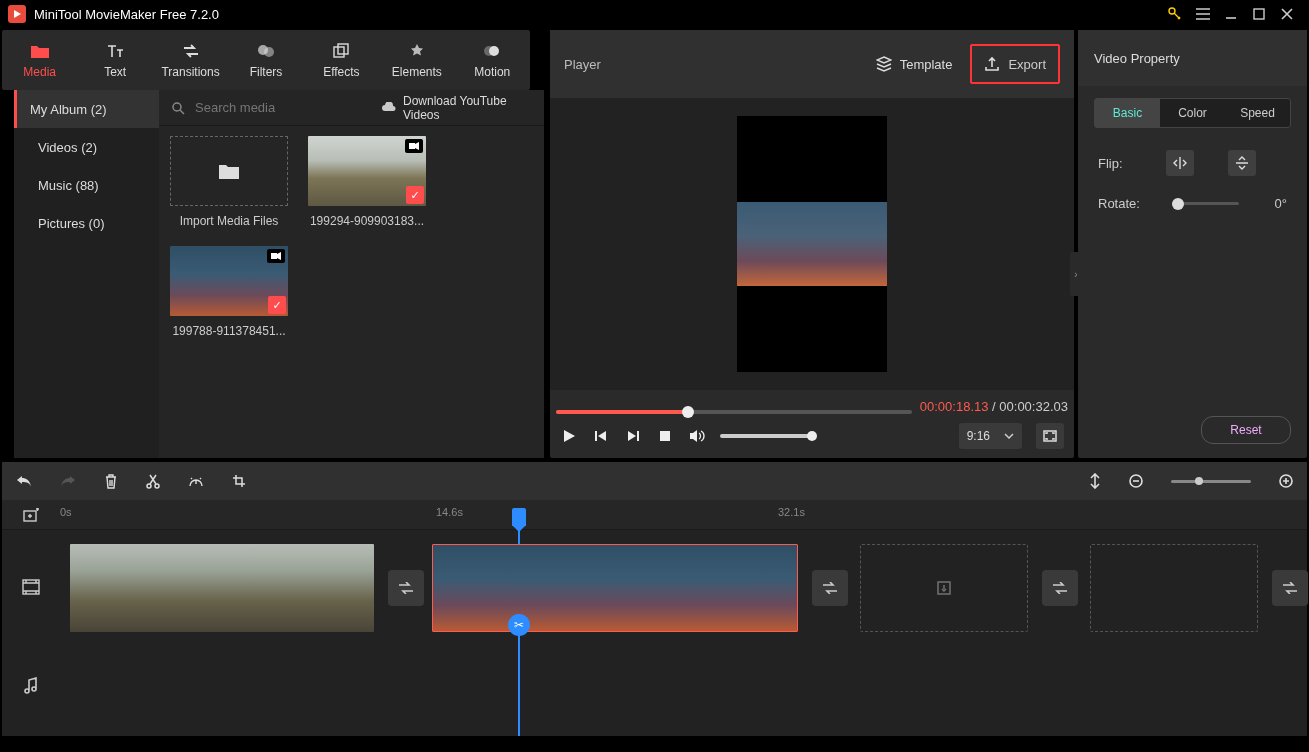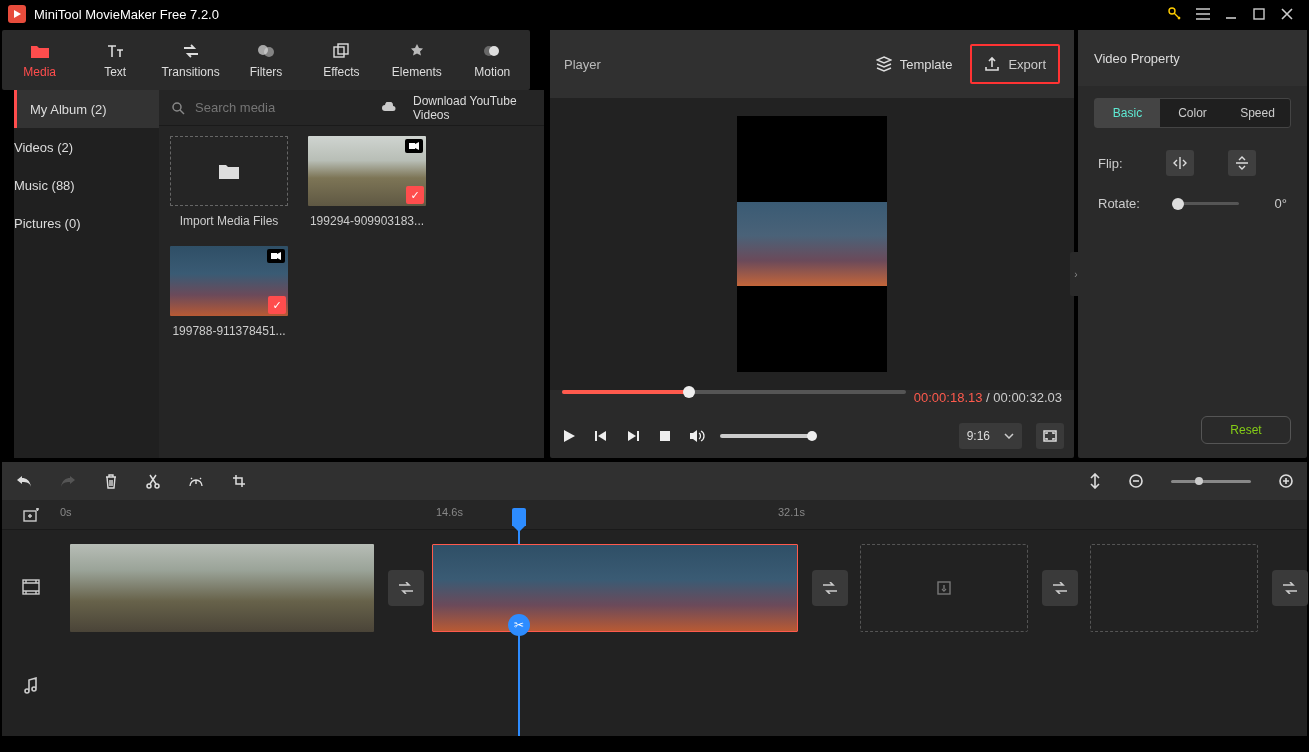--- a/index.html
+++ b/index.html
@@ -12,43 +12,43 @@
   .titlebar .key{color:#ffcc00}
   .row{display:flex}
   
   .tool-row{display:flex;height:60px;background:#2a2a2a;margin:2px 2px 0 2px;width:528px;border-radius:2px}
   .tool{flex:1;display:flex;flex-direction:column;align-items:center;justify-content:center;gap:4px;color:#ddd;cursor:pointer;font-size:12px}
   .tool.active{color:#ff4d4d}
   .tool .ic{font-size:18px;height:20px;display:flex;align-items:center;justify-content:center}
   
   .leftwrap{width:530px;height:368px;margin-left:14px;display:flex}
   .sidebar{width:145px;background:#202020}
-  .sidebar .item{height:38px;display:flex;align-items:center;padding-left:0;color:#ddd;cursor:pointer;font-size:13px}
+  .sidebar .item{height:38px;display:flex;align-items:center;padding-left:24px;color:#ddd;cursor:pointer;font-size:13px}
   .sidebar .item.active{background:#333;border-left:3px solid #ff4d4d;padding-left:13px}
   .mediabody{flex:1;background:#252525;display:flex;flex-direction:column}
   .mediatop{height:36px;display:flex;align-items:center;padding:0 12px;gap:8px;border-bottom:1px solid #1a1a1a}
   .mediatop input{background:transparent;border:none;color:#aaa;outline:none;flex:1;font-size:13px}
-  .mediatop .ytlink{color:#ddd;font-size:12px;display:flex;align-items:center;gap:16px}
+  .mediatop .ytlink{color:#ddd;font-size:12px;display:flex;align-items:center;gap:6px}
   .mediagrid{flex:1;padding:10px;display:flex;flex-wrap:wrap;gap:18px;align-content:flex-start}
   .mitem{width:120px;display:flex;flex-direction:column;align-items:center;gap:8px}
   .mthumb{width:118px;height:70px;background:#333;position:relative;border-radius:1px;display:flex;align-items:center;justify-content:center}
   .mthumb.dashed{border:1px dashed #666;background:transparent}
   .mthumb .vidbadge{position:absolute;top:3px;right:3px;width:18px;height:14px;background:#000;border-radius:2px;display:flex;align-items:center;justify-content:center}
   .mthumb .check{position:absolute;bottom:2px;right:2px;width:18px;height:18px;background:#ff4d4d;border-radius:2px;display:flex;align-items:center;justify-content:center;color:#fff;font-size:11px}
   .mlabel{font-size:12px;color:#ccc;width:100%;text-align:center;white-space:nowrap;overflow:hidden;text-overflow:ellipsis}
   
   .playerwrap{width:524px;height:428px;margin-left:6px;margin-top:2px;background:#2a2a2a;border-radius:2px;display:flex;flex-direction:column}
   .playerhdr{height:68px;display:flex;align-items:center;padding:0 14px;background:#303030}
   .playerhdr .ptitle{flex:1;color:#bbb;font-size:13px}
   .hbtn{display:flex;align-items:center;gap:8px;padding:8px 12px;color:#ddd;cursor:pointer;font-size:13px}
   .exportbox{border:2px solid #f33;border-radius:2px;padding:10px 12px;margin-left:6px;display:flex;align-items:center;gap:8px}
   .preview{flex:1;display:flex;align-items:center;justify-content:center;background:#222;margin:0 0px}
   .previewinner{width:150px;height:256px;background:#000;display:flex;align-items:center;justify-content:center}
   .previewimg{width:150px;height:84px;background:linear-gradient(180deg,#3a5b74 0%,#4a6278 40%,#6b4a5a 70%,#c4663a 100%);position:relative}
-  .pbarrow{height:24px;display:flex;align-items:flex-start;padding:0 12px;gap:8px}
+  .pbarrow{height:24px;display:flex;align-items:flex-end;padding:0 6px;gap:8px}
   .pbar{flex:1;height:4px;background:#555;position:relative;border-radius:2px}
   .pbar .fill{position:absolute;left:0;top:0;height:100%;width:37%;background:#ff5a4d;border-radius:2px}
   .pbar .knob{position:absolute;left:37%;top:50%;width:12px;height:12px;background:#eee;border-radius:50%;transform:translate(-50%,-50%)}
   .ptime{font-size:13px}
   .ptime .cur{color:#ff5a4d}
   .pctrls{height:44px;display:flex;align-items:center;padding:0 10px;gap:14px}
   .pctrls .ic{color:#eee;cursor:pointer;width:18px;display:flex;justify-content:center}
   .volslider{width:92px;height:4px;background:#ccc;border-radius:2px;position:relative}
   .volslider .k{position:absolute;right:0;top:50%;width:10px;height:10px;background:#eee;border-radius:50%;transform:translate(50%,-50%)}
   .aspect{display:flex;align-items:center;background:#3a3a3a;border-radius:3px;height:26px;padding:0 8px;gap:14px;color:#ddd;font-size:12px;margin-left:auto}
@@ -56,21 +56,21 @@
   
   .propwrap{flex:1;margin-left:4px;margin-top:2px;margin-right:2px;background:#2a2a2a;border-radius:2px;height:428px;display:flex;flex-direction:column;position:relative}
   .prophdr{height:56px;display:flex;align-items:center;padding:0 16px;color:#ddd;font-size:13px;background:#303030}
   .tabs{display:flex;margin:12px 16px 12px 16px;background:#1f1f1f;border-radius:3px;height:30px;border:1px solid #444}
   .tab{flex:1;display:flex;align-items:center;justify-content:center;font-size:12px;color:#ccc;cursor:pointer}
   .tab.active{background:#444;color:#5eead4}
   .proprow{display:flex;align-items:center;padding:10px 20px;gap:12px;font-size:13px;color:#ccc}
   .sqbtn{width:28px;height:26px;background:#3f3f3f;border-radius:3px;display:flex;align-items:center;justify-content:center;cursor:pointer;color:#ddd}
   .rotslider{flex:1;height:3px;background:#555;border-radius:2px;position:relative;margin:0 6px}
   .rotslider .k{position:absolute;left:0;top:50%;width:12px;height:12px;background:#ddd;border-radius:50%;transform:translate(0,-50%)}
-  .resetbtn{position:absolute;bottom:14px;right:16px;width:90px;height:28px;border:1px solid #555;border-radius:6px;display:flex;align-items:center;justify-content:center;color:#84cc16;font-size:12px;cursor:pointer}
+  .resetbtn{position:absolute;bottom:14px;right:16px;width:90px;height:28px;border:1px solid #555;border-radius:12px;display:flex;align-items:center;justify-content:center;color:#f0abfc;font-size:12px;cursor:pointer}
   .expand-tab{position:absolute;left:-8px;top:222px;width:12px;height:44px;background:#2a2a2a;border-radius:2px 0 0 2px;display:flex;align-items:center;justify-content:center;color:#888;font-size:10px}
   
   .tlwrap{margin:4px 2px 0 2px;background:#2b2b2b;height:274px;display:flex;flex-direction:column;border-radius:12px}
   .tlbar{height:38px;display:flex;align-items:center;padding:0 14px;gap:28px;background:#303030}
   .tlbar .ic{color:#ddd;cursor:pointer}
   .tlbar .ic.dim{color:#555}
   .tlbar .spc{flex:1}
   .zoomsl{width:80px;height:3px;background:#888;border-radius:2px;position:relative}
   .zoomsl .k{position:absolute;left:35%;top:50%;width:8px;height:8px;background:#ccc;border-radius:50%;transform:translate(-50%,-50%)}
   .truler{height:30px;display:flex;align-items:center;position:relative;background:#262626;border-bottom:1px solid #1a1a1a}

